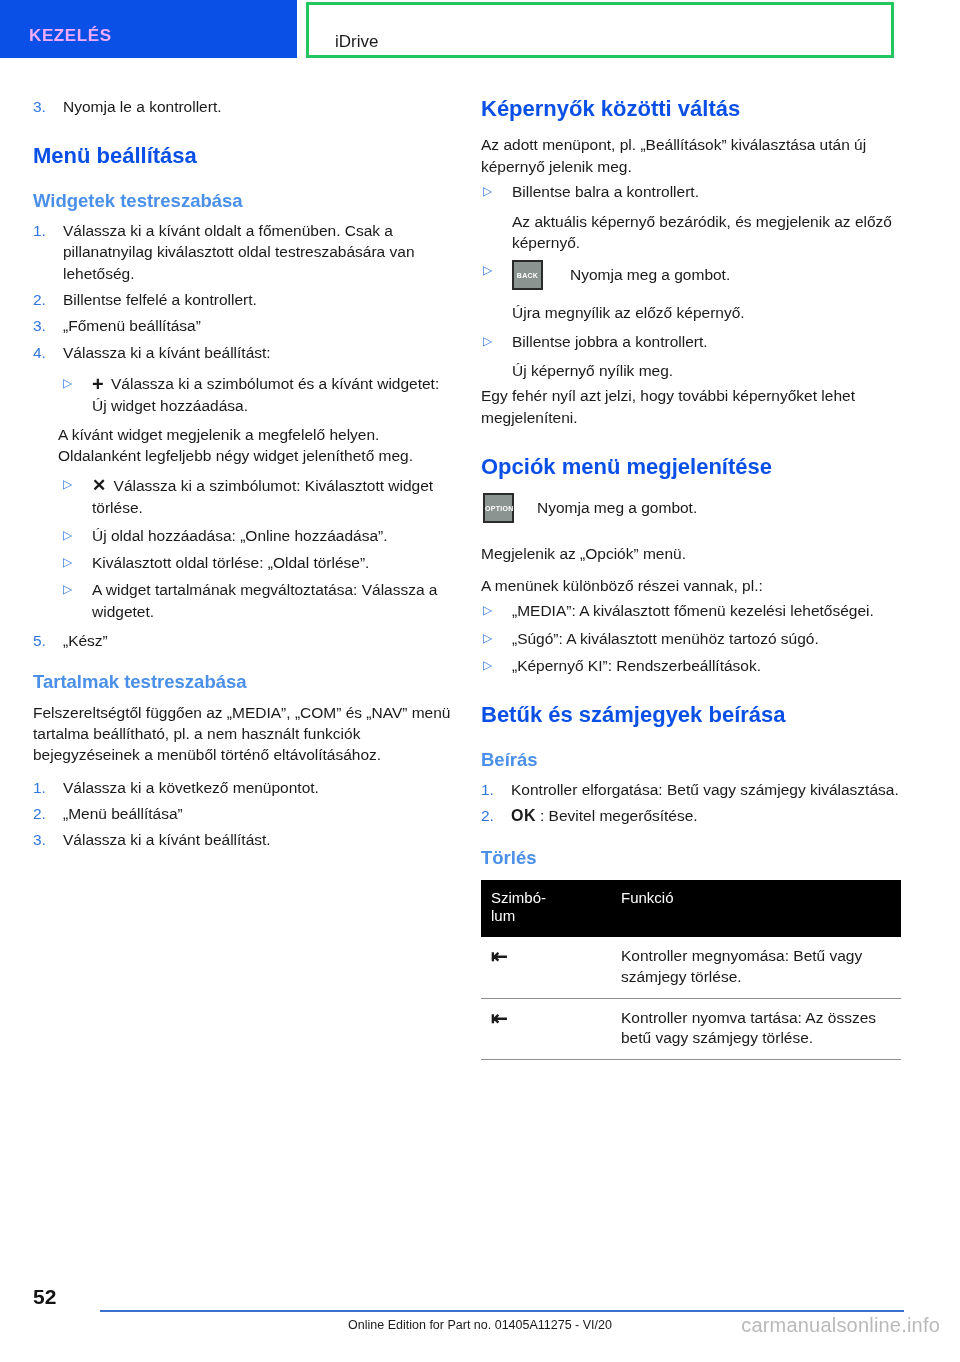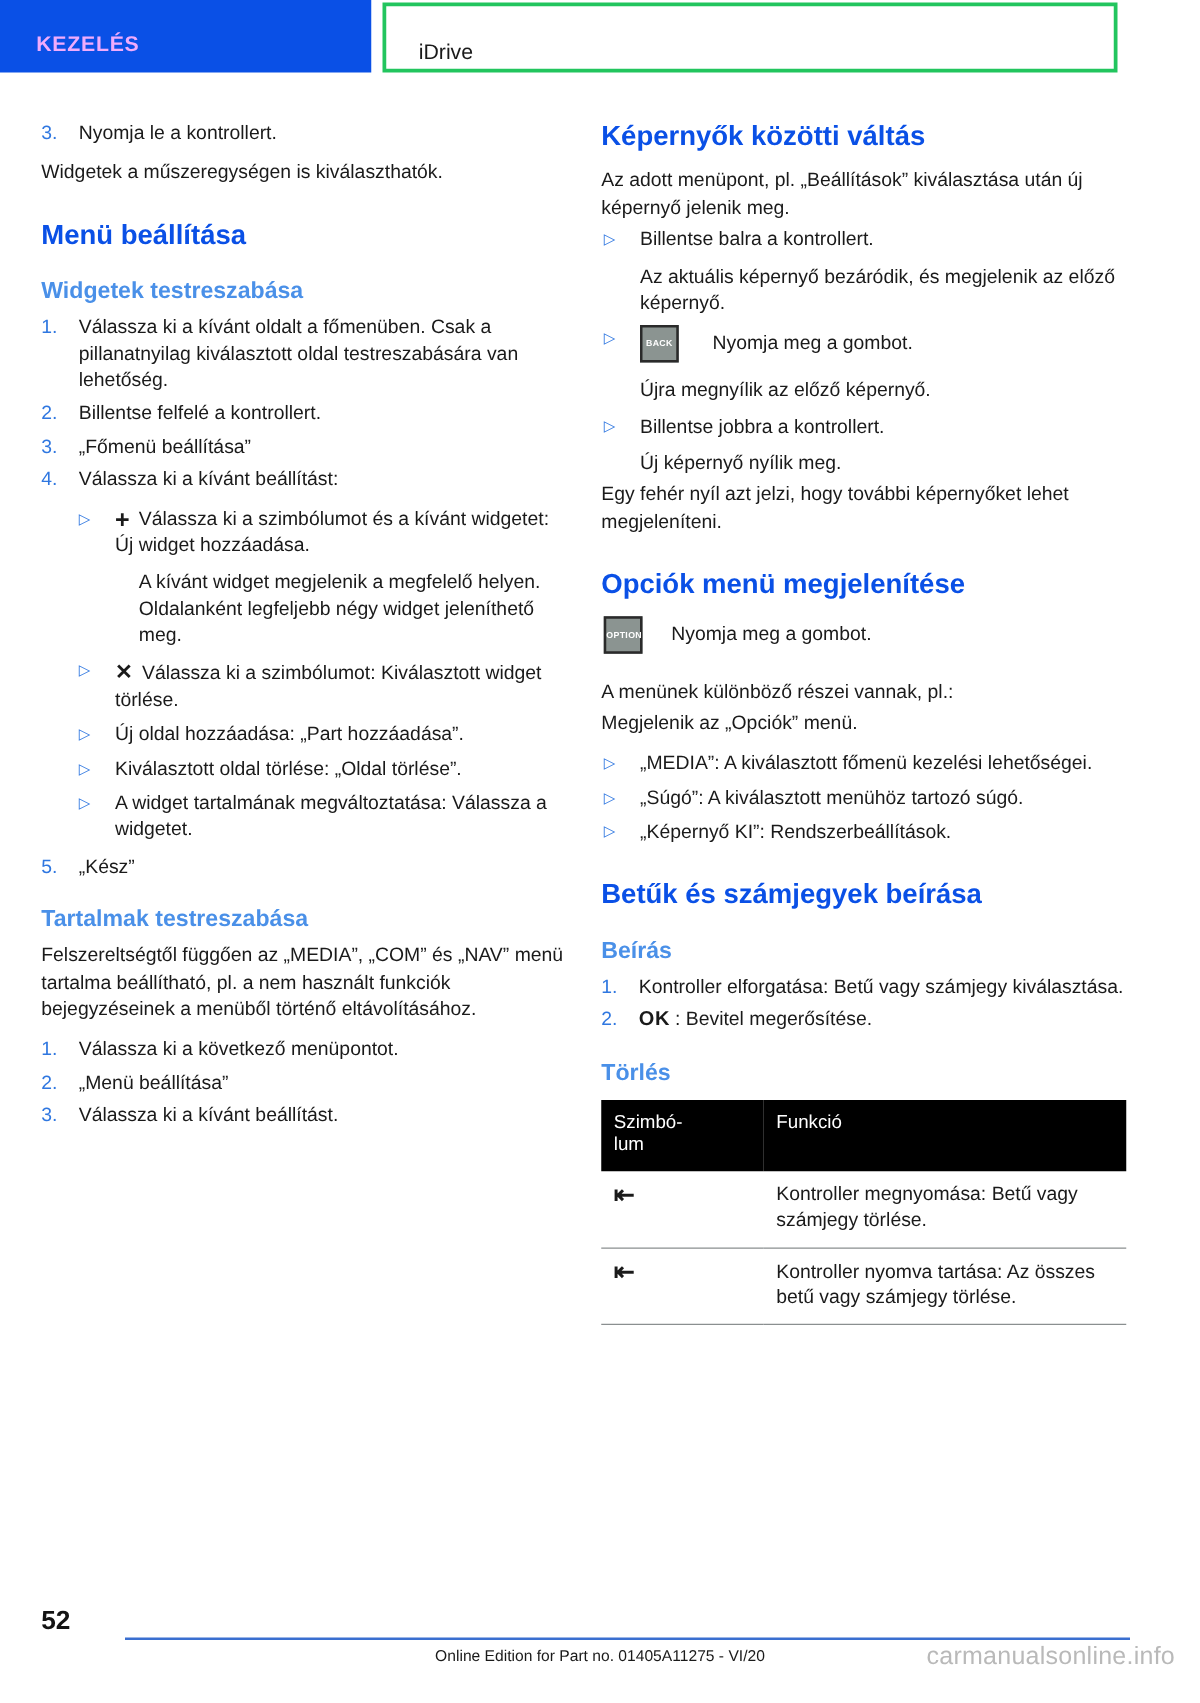--- a/index.html
+++ b/index.html
@@ -133,21 +133,21 @@
     position: absolute;
     left: 2px;
     top: 1px;
     color: #2f77e0;
     font-size: 12px;
     line-height: 1.6;
   }
   
   ul.tri-list.indented { margin-left: 28px; }
   .sub-para {
-    margin-left: 78px;
+    margin-left: 25px;
     font-size: 15.5px;
     line-height: 1.38;
     margin-bottom: 7px;
     margin-top: 7px;
   }
   ul.tri-list.indented > li { padding-left: 31px; }
 
   .sym {
     font-weight: bold;
     font-size: 16px;
@@ -293,21 +293,20 @@
 
 <div class="col col-left">
 
   <ol class="num-list">
     <li>
       <span class="num">3.</span>
       <span>Nyomja le a kontrollert.</span>
     </li>
   </ol>
 
-  <p class="body-txt">Widgetek a műszeregységen is kiválaszthatók.</p>
 
   <h1 class="h-major">Menü beállítása</h1>
 
   <h2 class="h-minor">Widgetek testreszabása</h2>
 
 
   <ol class="num-list">
     <li>
       <span class="num">1.</span>
       <span>Válassza ki a kívánt oldalt a főmenüben. Csak a pillanatnyilag kiválasztott oldal testreszabására van lehetőség.</span>
@@ -337,21 +336,21 @@
   <p class="sub-para">A kívánt widget megjelenik a megfelelő helyen. Oldalanként legfeljebb négy widget jeleníthető meg.</p>
 
   <ul class="tri-list indented">
     <li>
       <span class="tri">▷</span>
       <span class="sym sym-x">✕</span>
       <span>Válassza ki a szimbólumot: Kiválasztott widget törlése.</span>
     </li>
     <li>
       <span class="tri">▷</span>
-      <span>Új oldal hozzáadása: „Part hozzáadása”.</span>
+      <span>Új oldal hozzáadása: „Online hozzáadása”.</span>
     </li>
     <li>
       <span class="tri">▷</span>
       <span>Kiválasztott oldal törlése: „Oldal törlése”.</span>
     </li>
     <li>
       <span class="tri">▷</span>
       <span>A widget tartalmának megváltoztatása: Válassza a widgetet.</span>
     </li>
   </ul>
@@ -416,23 +415,23 @@
 
   <p class="body-txt">Egy fehér nyíl azt jelzi, hogy további képernyőket lehet megjeleníteni.</p>
 
   <h1 class="h-major">Opciók menü megjelenítése</h1>
 
   <div class="opt-row">
     <span class="hw-btn">OPTION</span>
     <span class="opt-txt">Nyomja meg a gombot.</span>
   </div>
 
+  <p class="body-txt">Megjelenik az „Opciók” menü.</p>
+
   <p class="body-txt tight">A menünek különböző részei vannak, pl.:</p>
-
-  <p class="body-txt">Megjelenik az „Opciók” menü.</p>
 
   <ul class="tri-list">
     <li>
       <span class="tri">▷</span>
       <span>„MEDIA”: A kiválasztott főmenü kezelési lehetőségei.</span>
     </li>
     <li>
       <span class="tri">▷</span>
       <span>„Súgó”: A kiválasztott menühöz tartozó súgó.</span>
     </li>

